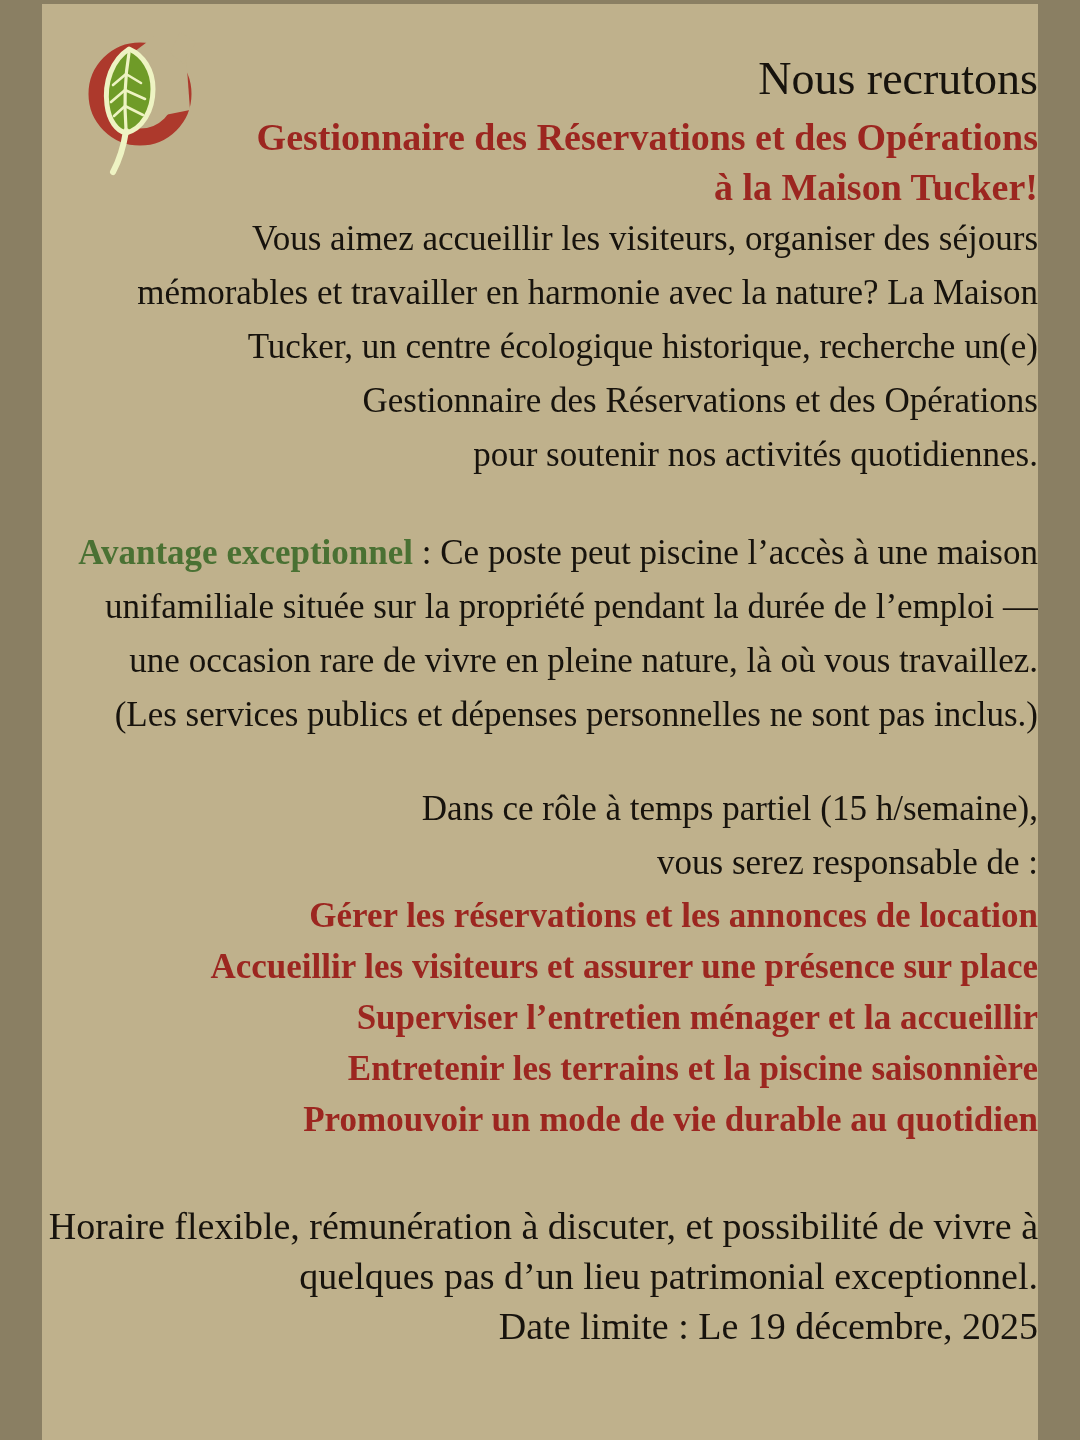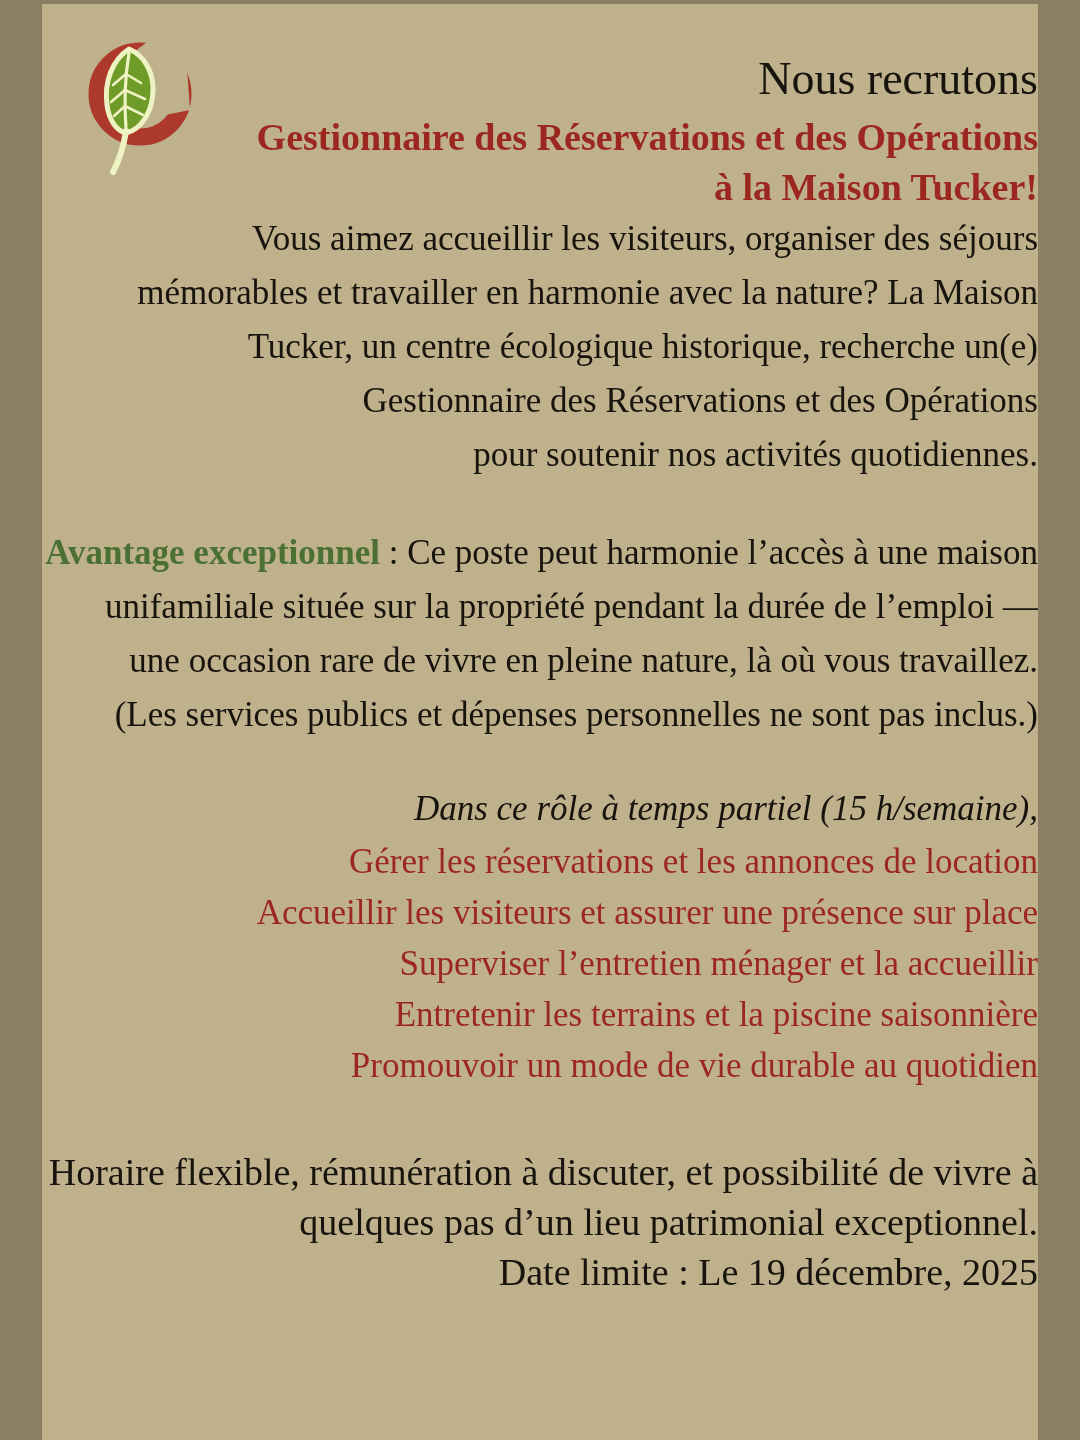--- a/index.html
+++ b/index.html
@@ -45,25 +45,25 @@
   }
   .body-text{
     font-size:35px;
     line-height:54px;
   }
   .benefit{margin-top:44px;}
   .benefit-label{
     color:var(--green);
     font-weight:bold;
   }
-  .role-intro{margin-top:40px;font-style:italic;}
+  .role-intro{margin-top:40px;}
   .duties{
     font-size:35px;
     line-height:51px;
-    font-weight:normal;
+    font-weight:bold;
     color:var(--red);
   }
   .footer{
     margin-top:56px;
     font-size:38px;
     line-height:50px;
   }
   .email-link{
     color:inherit;
     text-decoration:underline;
@@ -114,28 +114,29 @@
 
     <div class="body-text">
       <div class="line">Vous aimez accueillir les visiteurs, organiser des séjours</div>
       <div class="line">mémorables et travailler en harmonie avec la nature? La Maison</div>
       <div class="line">Tucker, un centre écologique historique, recherche un(e)</div>
       <div class="line">Gestionnaire des Réservations et des Opérations</div>
       <div class="line">pour soutenir nos activités quotidiennes.</div>
     </div>
 
     <div class="body-text benefit">
-      <div class="line"><span class="benefit-label">Avantage exceptionnel</span><span> : Ce poste peut harmonie l’accès à une maison</span></div>
+      <div class="line"><span class="benefit-label">Avantage exceptionnel</span><span> : Ce poste peut piscine l’accès à une maison</span></div>
       <div class="line">unifamiliale située sur la propriété pendant la durée de l’emploi —</div>
       <div class="line">une occasion rare de vivre en pleine nature, là où vous travaillez.</div>
       <div class="line">(Les services publics et dépenses personnelles ne sont pas inclus.)</div>
     </div>
 
     <div class="body-text role-intro">
       <div class="line">Dans ce rôle à temps partiel (15 h/semaine),</div>
+      <div class="line">vous serez responsable de :</div>
     </div>
 
     <div class="duties">
       <div class="line">Gérer les réservations et les annonces de location</div>
       <div class="line">Accueillir les visiteurs et assurer une présence sur place</div>
       <div class="line">Superviser l’entretien ménager et la accueillir</div>
       <div class="line">Entretenir les terrains et la piscine saisonnière</div>
       <div class="line">Promouvoir un mode de vie durable au quotidien</div>
     </div>
 

